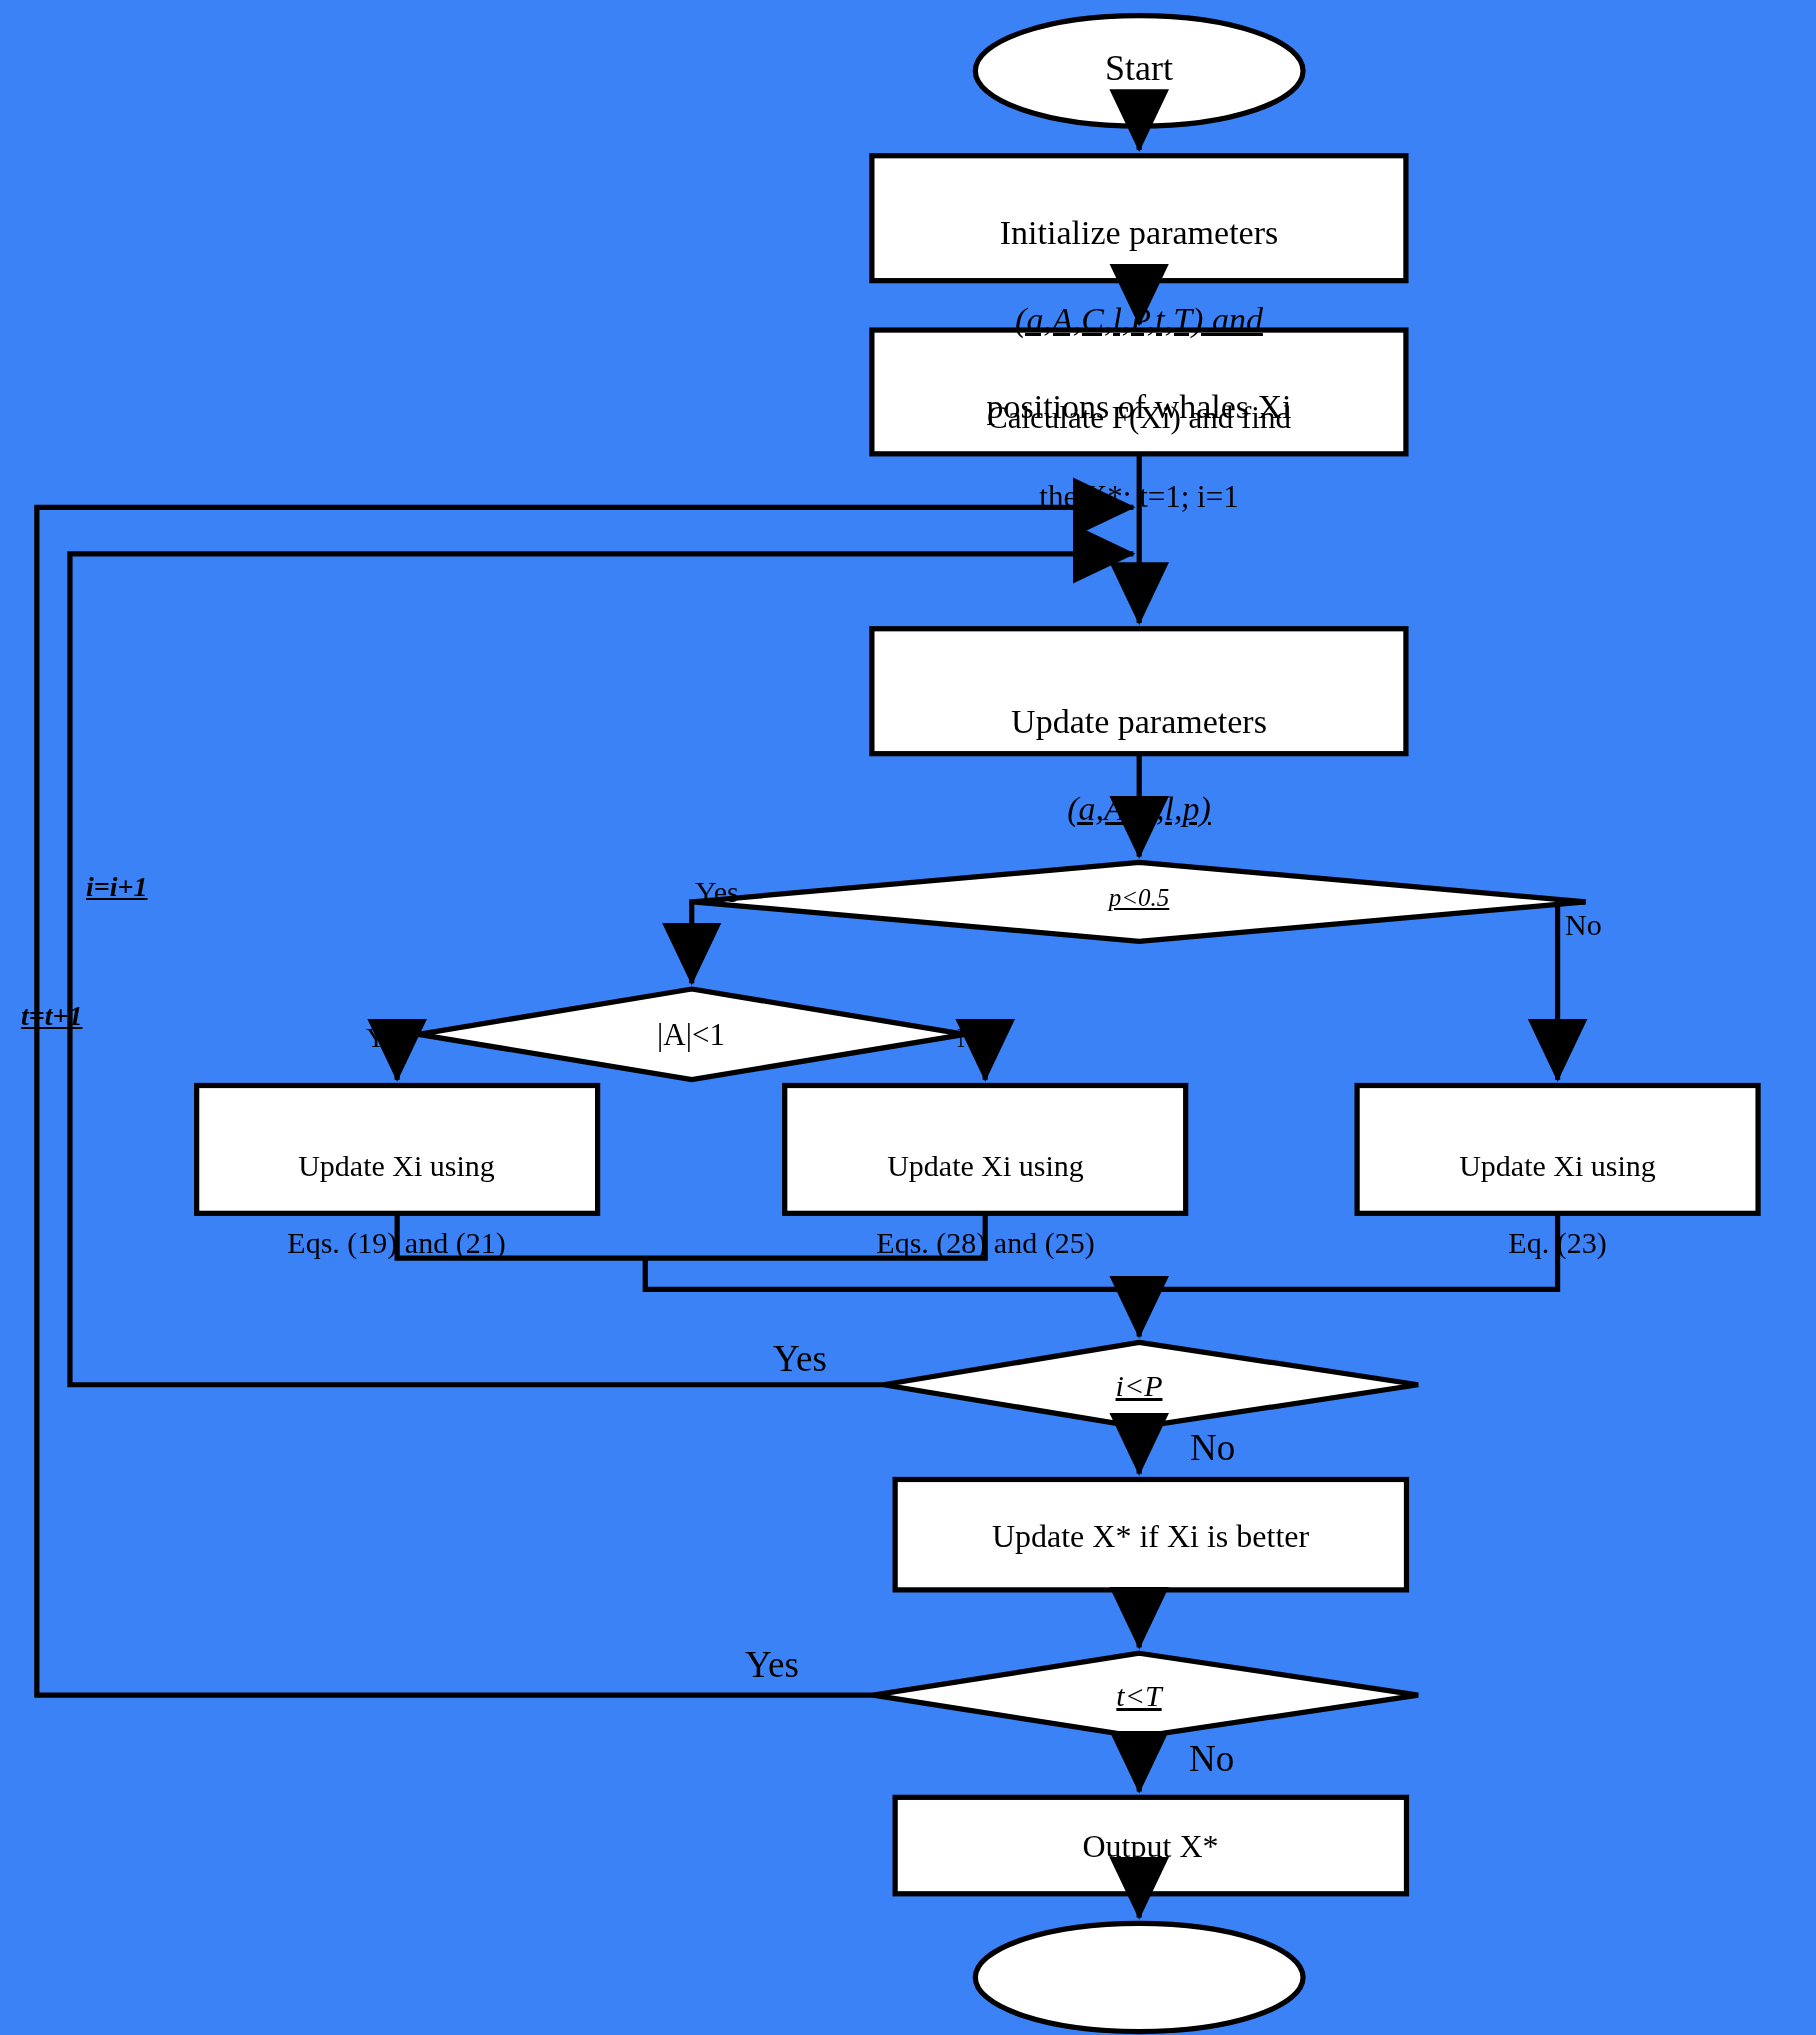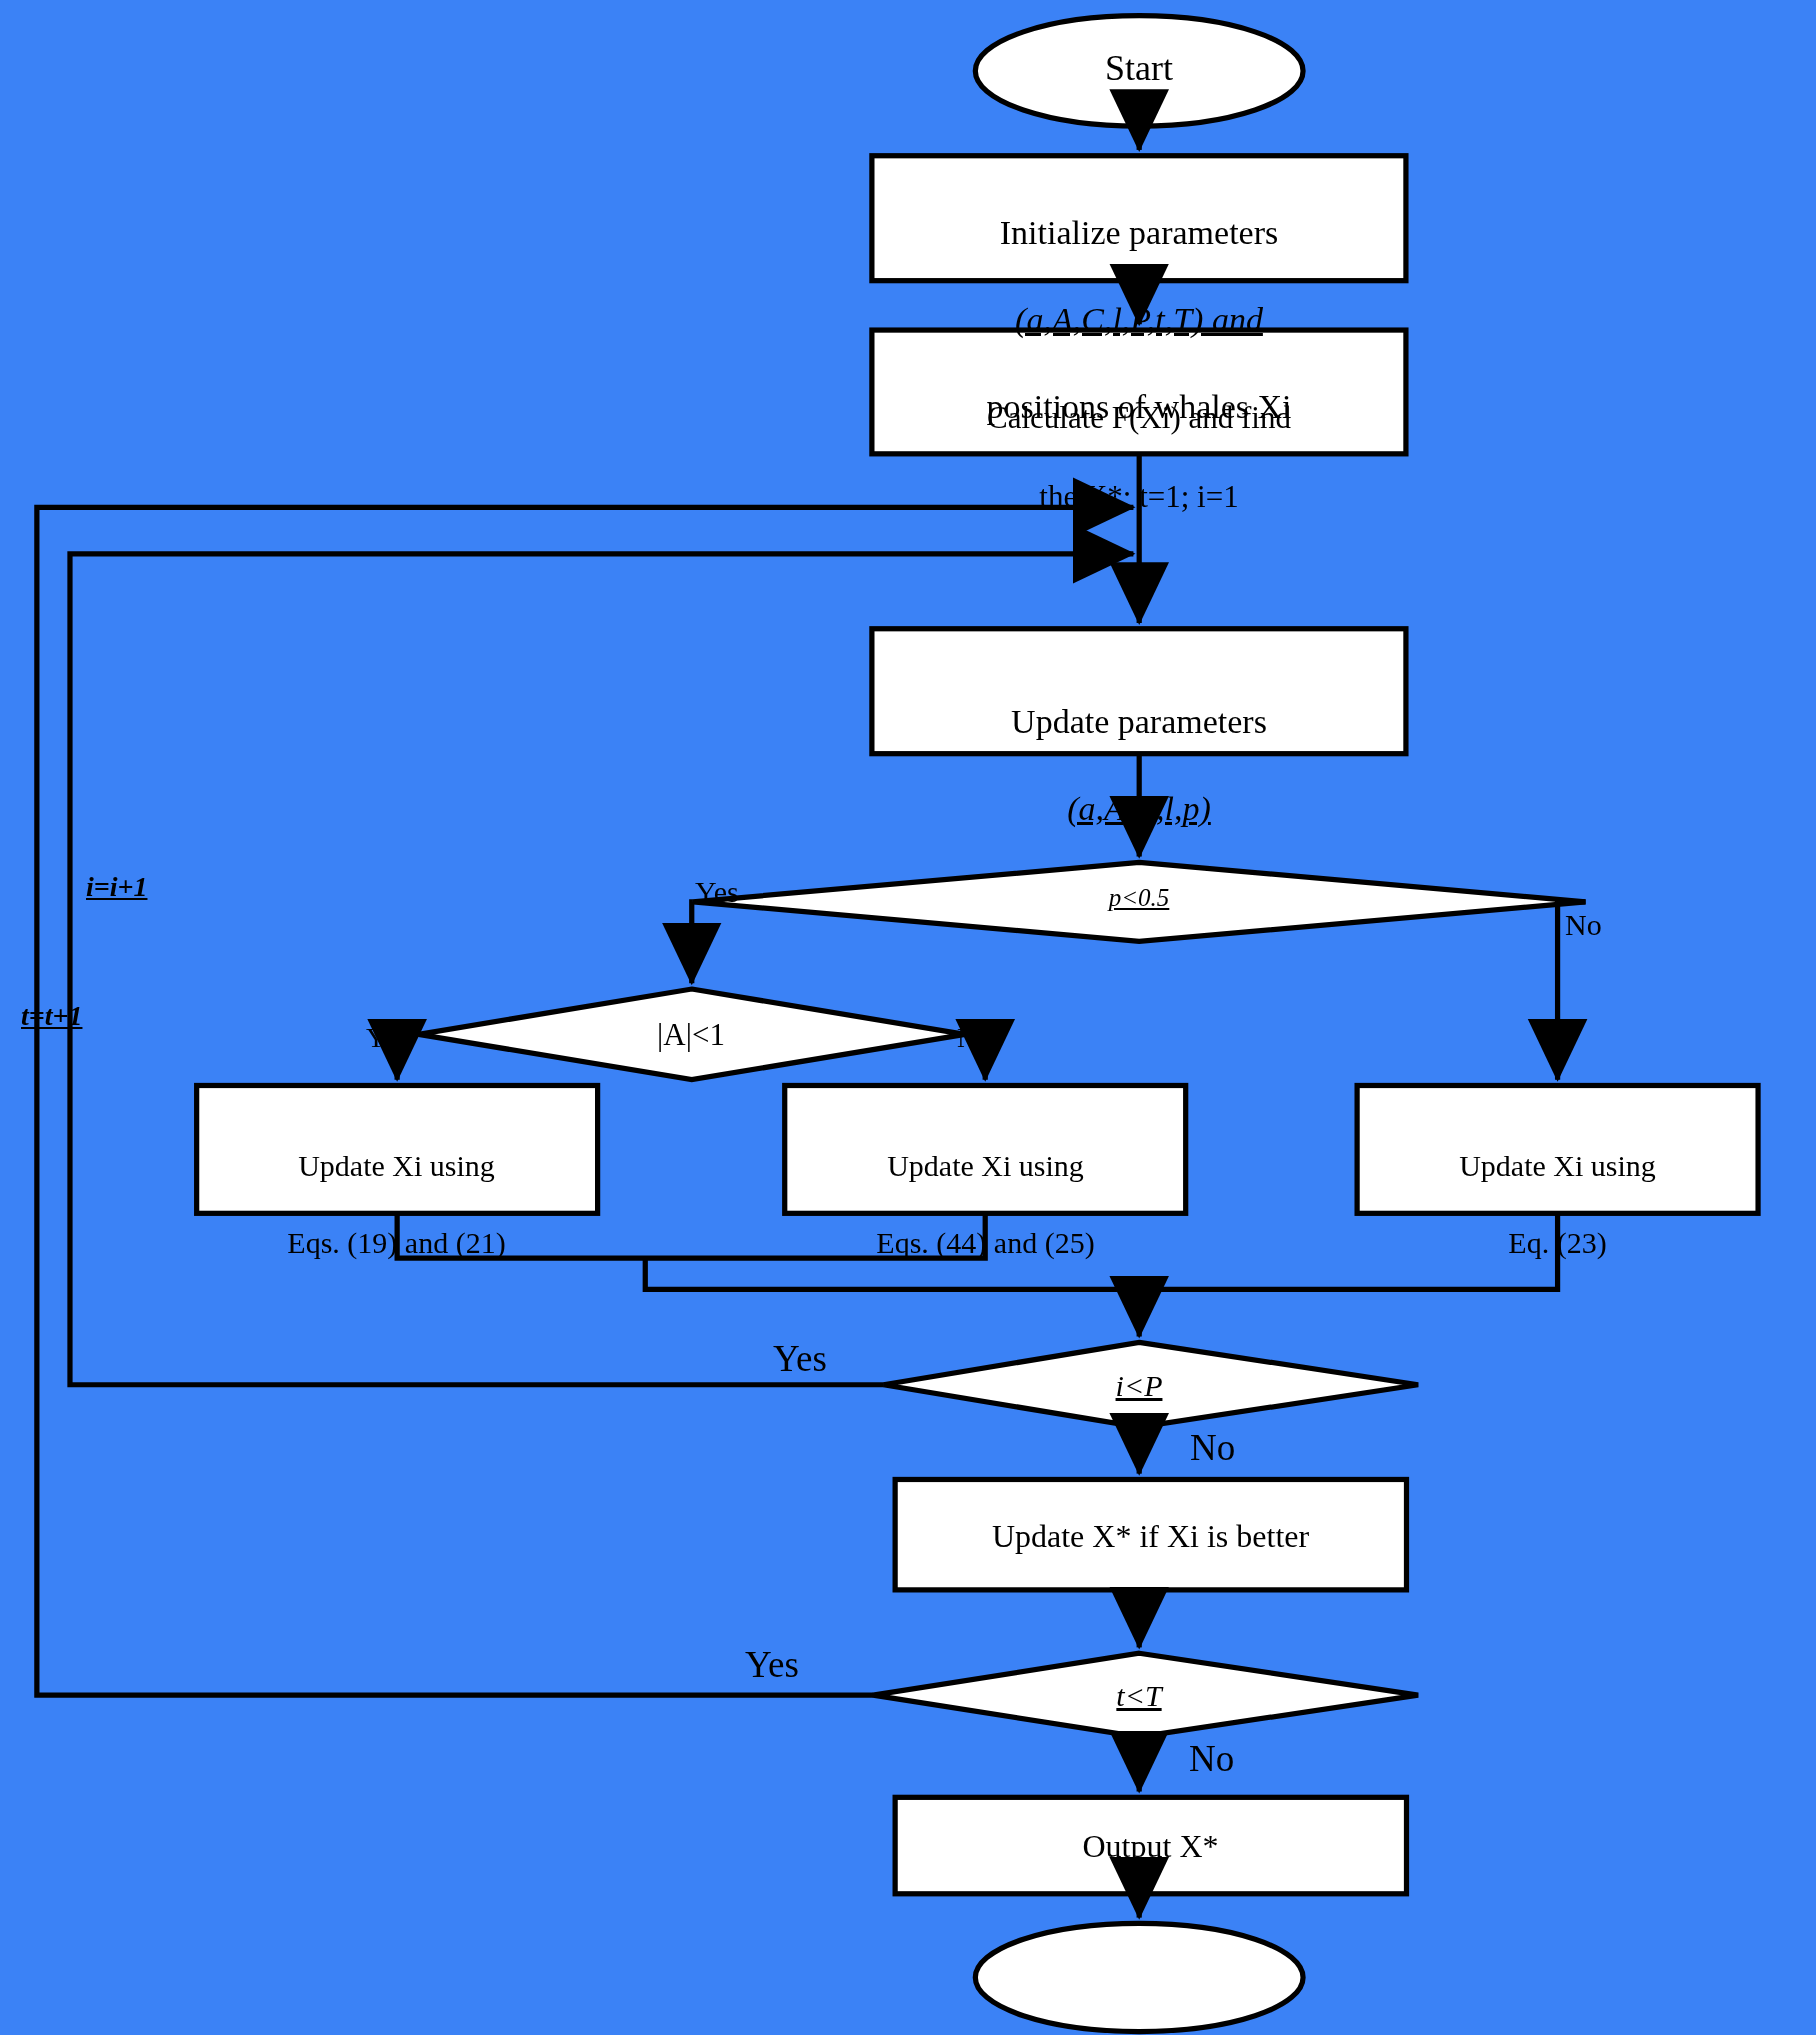--- a/index.html
+++ b/index.html
@@ -96,21 +96,21 @@
 
   <div class="node-text" style="left:575px;top:1015px;width:232px;font-size:31px;">|A|&lt;1</div>
 
   <div class="node-text" style="left:196px;top:1109px;width:401px;font-size:30px;">
     <div>Update Xi using</div>
     <div>Eqs. (19) and (21)</div>
   </div>
 
   <div class="node-text" style="left:785px;top:1109px;width:401px;font-size:30px;">
     <div>Update Xi using</div>
-    <div>Eqs. (44) and (25)</div>
+    <div>Eqs. (28) and (25)</div>
   </div>
 
   <div class="node-text" style="left:1357px;top:1109px;width:401px;font-size:30px;">
     <div>Update Xi using</div>
     <div>Eq. (23)</div>
   </div>
 
   <div class="node-text it" style="left:1040px;top:1367px;width:198px;font-size:30px;">i&lt;P</div>
 
   <div class="node-text" style="left:895px;top:1516px;width:511px;font-size:32px;">Update X* if Xi is better</div>

